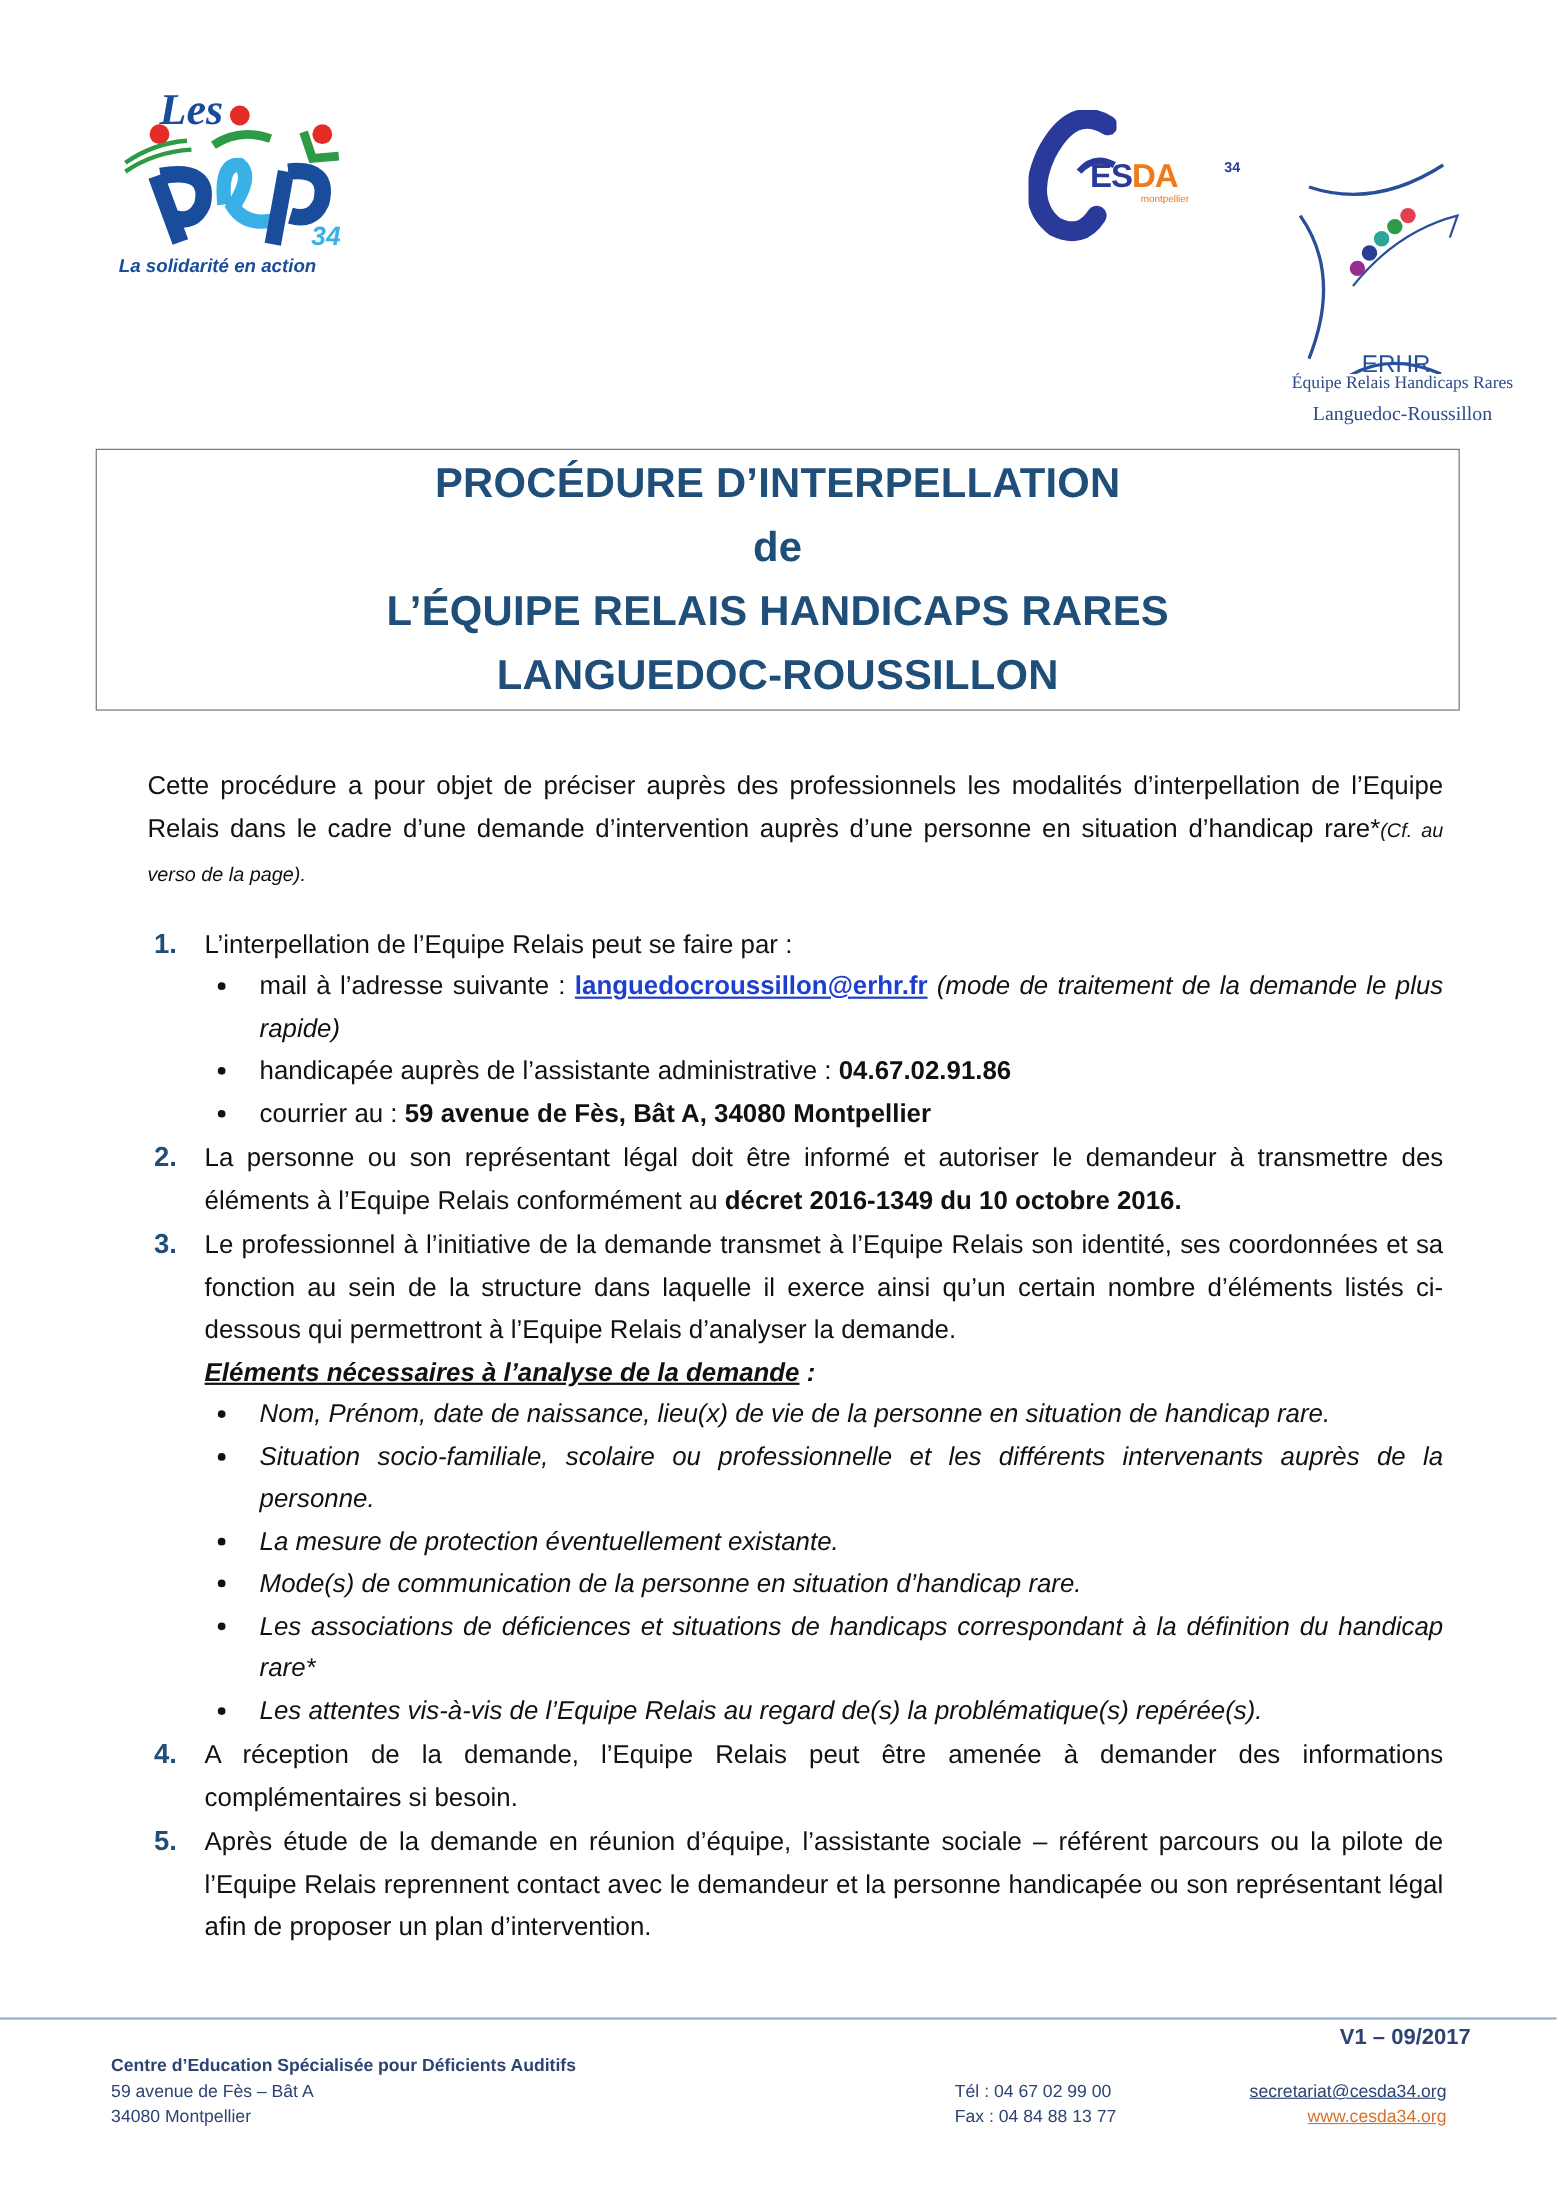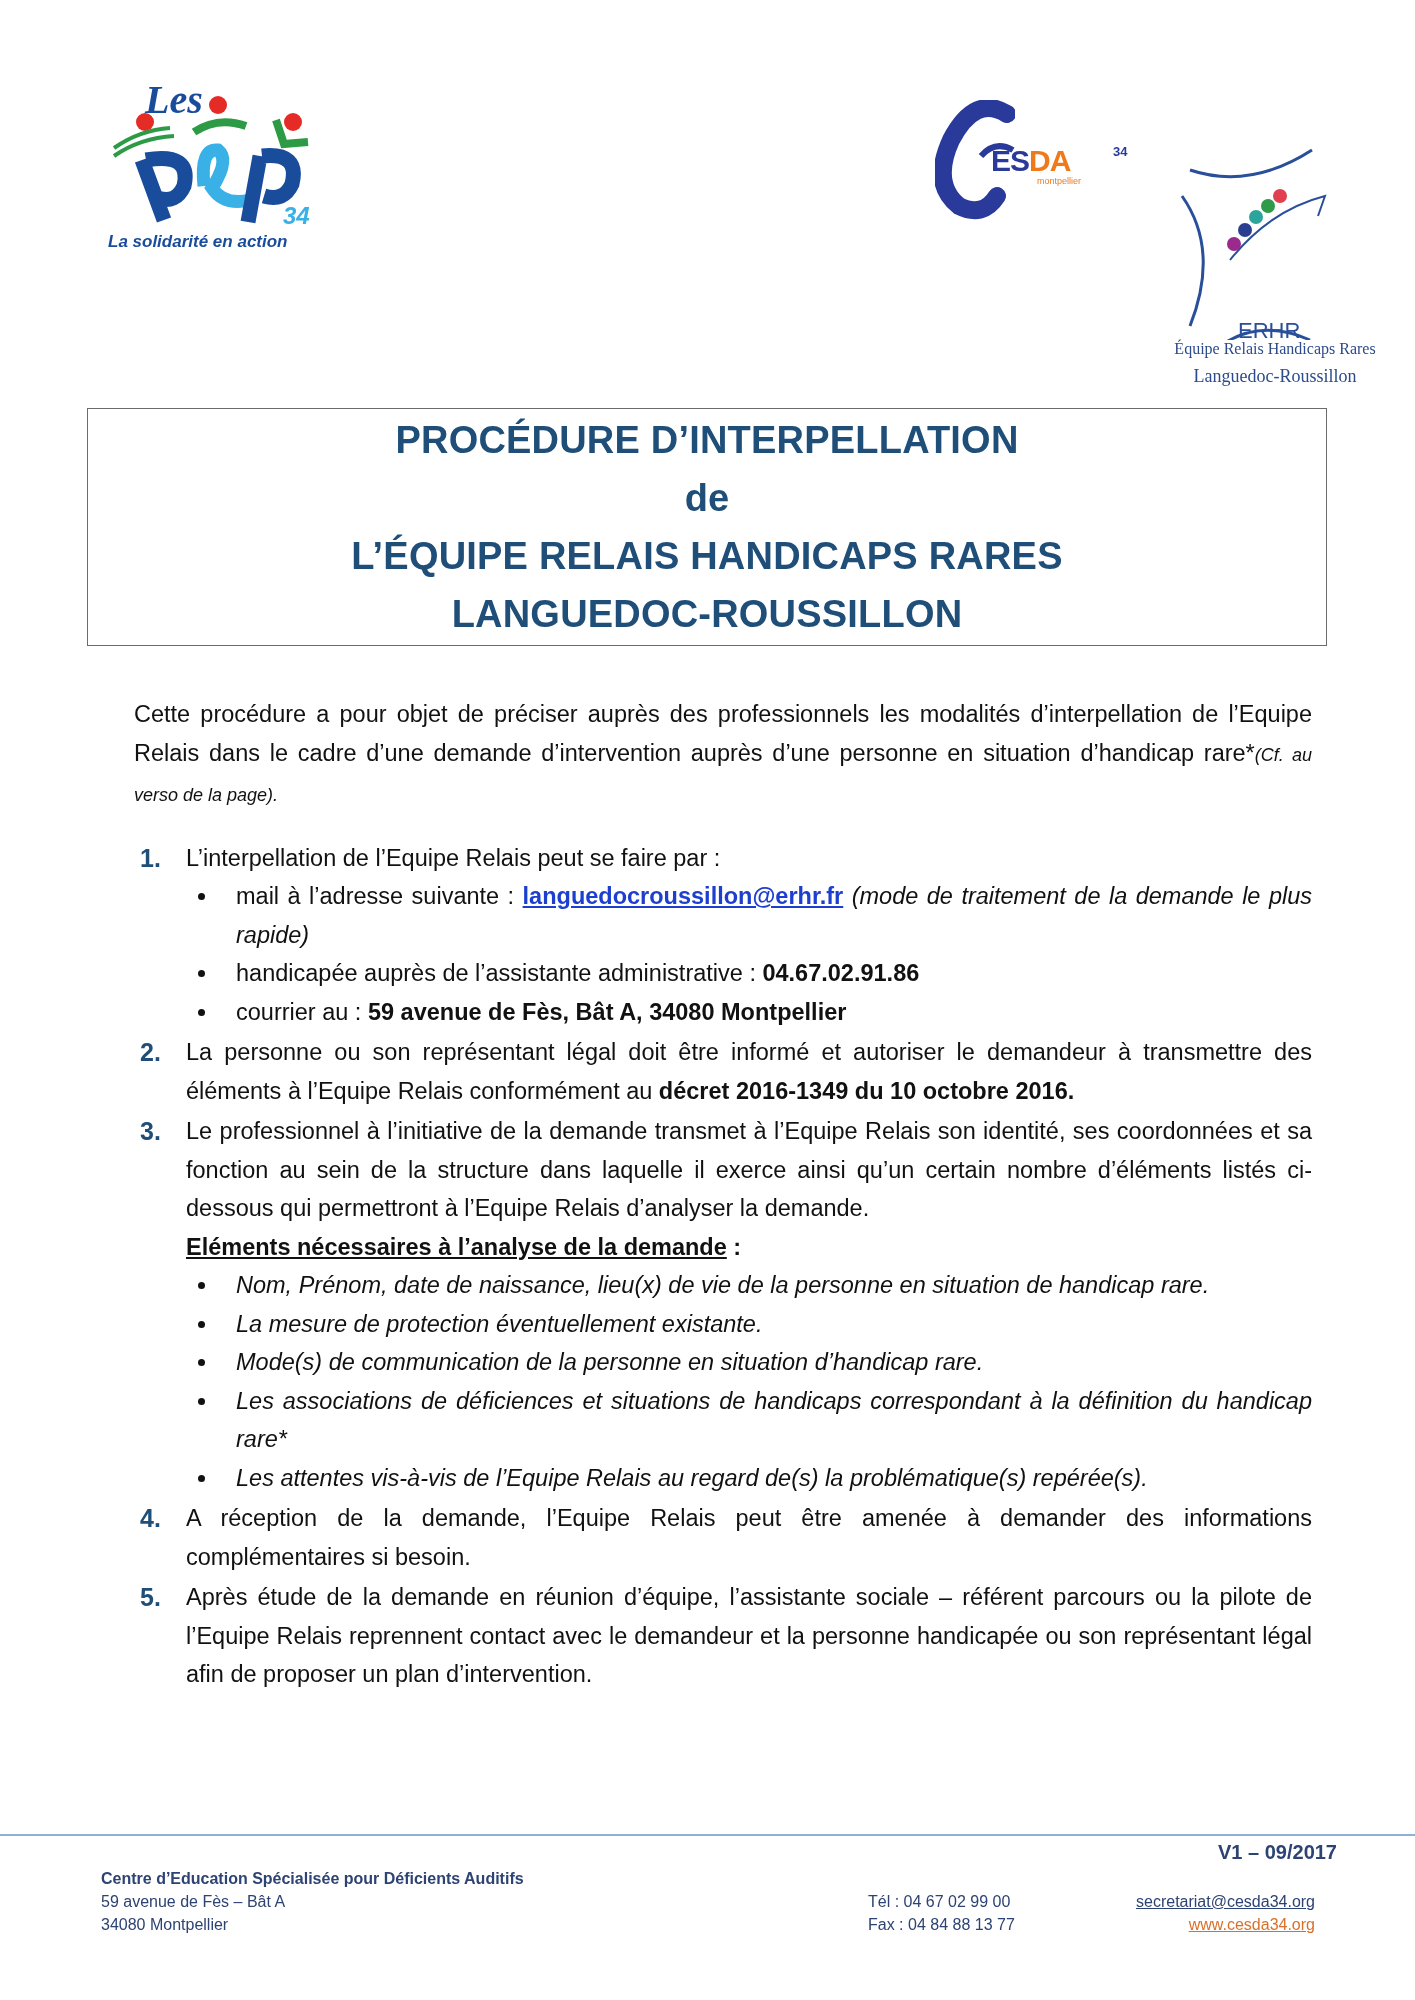--- a/index.html
+++ b/index.html
@@ -33,21 +33,21 @@
   ol.steps > li { position: relative; padding-left: 52px; text-align: justify; margin: 0 0 2px 0; }
   .num { position: absolute; left: 6px; top: 0; color: #1f4e79; font-weight: bold; font-size: 25px; }
   ul.bullets { list-style: none; margin: 0; padding: 0; }
   ul.bullets li { position: relative; padding-left: 50px; text-align: justify; }
   ul.bullets li::before {
     content: ""; position: absolute; left: 12px; top: 16px; width: 7px; height: 7px; border-radius: 50%; background: #111;
   }
   .email-link { color: #1d3fcf; text-decoration: underline; font-weight: bold; }
   .it { font-style: italic; }
   .b { font-weight: bold; }
-  .subhead { font-weight: bold; }
+  .subhead { font-weight: bold; font-style: italic; }
   .subhead u { text-decoration: underline; }
 
   
   .footer-rule { left: 0; top: 1834px; width: 1415px; height: 2px; background: #8fb0d3; }
   .version { left: 1218px; top: 1841px; font-size: 20px; font-weight: bold; color: #2d4373; }
   .footer-left { left: 101px; top: 1867px; font-size: 16px; line-height: 23px; color: #2d4373; }
   .footer-left .org { font-weight: bold; }
   .footer-mid { left: 868px; top: 1890px; font-size: 16px; line-height: 23px; color: #2d4373; }
   .footer-right { left: 1080px; top: 1890px; width: 235px; font-size: 16px; line-height: 23px; text-align: right; }
   .footer-right .mail { color: #2d4373; text-decoration: underline; }
@@ -139,20 +139,21 @@
     </li>
 
     <li>
       <span class="num">3.</span>
       <span>Le professionnel à l’initiative de la demande transmet à l’Equipe Relais son identité,  ses coordonnées et sa fonction au sein de la structure dans laquelle il exerce ainsi qu’un certain nombre d’éléments listés ci-dessous qui permettront à l’Equipe Relais d’analyser la demande.</span>
       <div class="subhead">
         <u>Eléments nécessaires à l’analyse de la demande</u><span> :</span>
       </div>
       <ul class="bullets it">
         <li>Nom, Prénom, date de naissance, lieu(x) de vie de la personne en situation de handicap rare.</li>
+        <li>Situation socio-familiale, scolaire ou professionnelle et les différents intervenants auprès de la personne.</li>
         <li>La mesure de protection éventuellement existante.</li>
         <li>Mode(s) de communication de la personne en situation d’handicap rare.</li>
         <li>Les associations de déficiences et situations de handicaps correspondant à la définition du handicap rare*</li>
         <li>Les attentes vis-à-vis de l’Equipe Relais au regard de(s) la problématique(s) repérée(s).</li>
       </ul>
     </li>
 
     <li>
       <span class="num">4.</span>
       <span>A réception de la demande, l’Equipe Relais peut être amenée à demander des informations complémentaires si besoin.</span>

